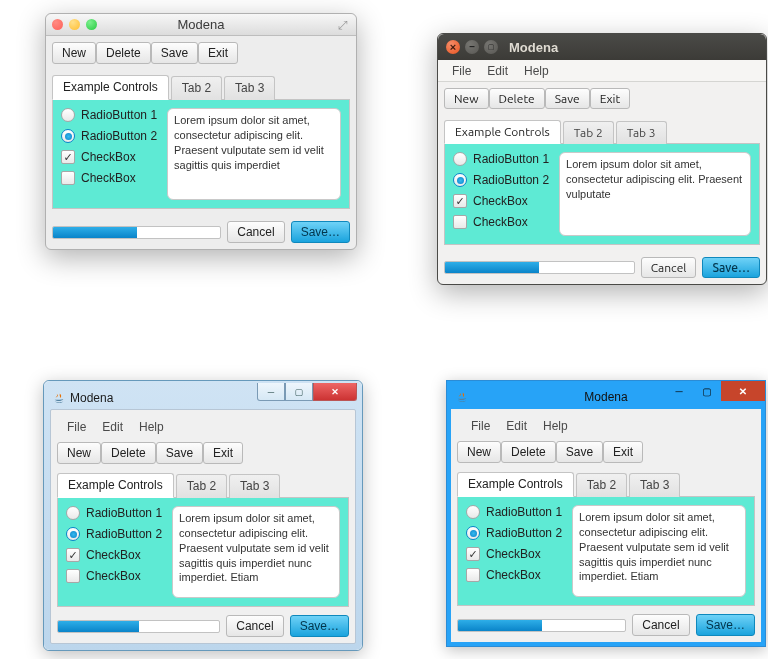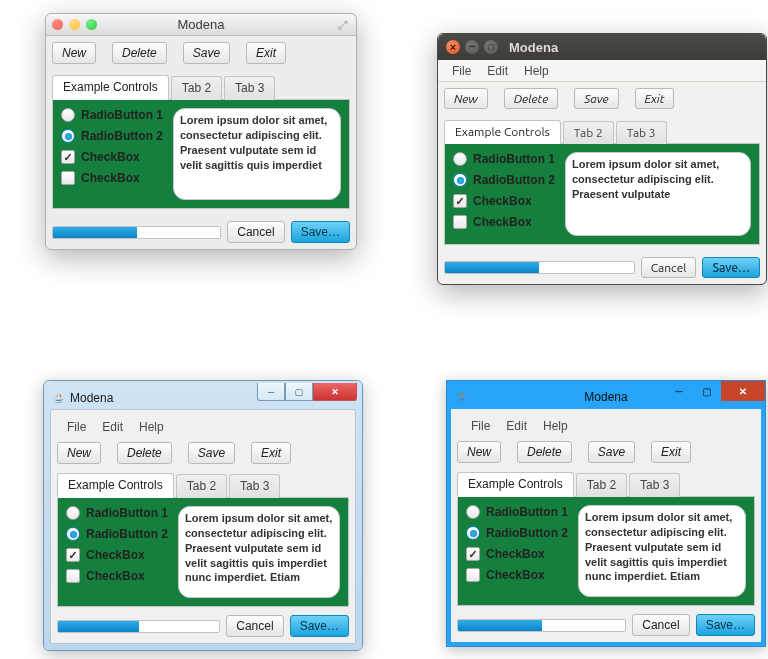--- a/index.html
+++ b/index.html
@@ -66,33 +66,33 @@
   .w8 { left:446px; top:380px; width:320px; border:1px solid #2b8cd6;border-radius:0;background:#fff;box-shadow:0 3px 14px rgba(0,0,0,.25);}
   .w8-frame{background:#27a3f7;padding:4px;}
   .w8-titlebar{height:24px;display:flex;align-items:center;padding:0 4px;position:relative;}
   .w8-title{position:absolute;left:0;right:0;text-align:center;font-size:12px;color:#111;}
   .w8-ctrls{position:absolute;right:-4px;top:-4px;display:flex;}
   .w8-btn{width:28px;height:20px;display:flex;align-items:center;justify-content:center;color:#0a0a0a;font-size:10px;}
   .w8-btn.close{width:44px;background:#c7452b;color:#fff;font-weight:bold;}
   .w8-client{background:#f0f0f0;padding:6px;}
   .w8 .menubar{background:#f0f0f0;border-bottom:none;}
   
-  .toolbar{display:flex;gap:16px;padding:6px;font-style:italic;}
+  .toolbar{display:flex;gap:0;padding:6px;}
   .btn{background:linear-gradient(#fdfdfd,#e6e6e6);border:1px solid #b9b9b9;border-radius:3px;padding:3px 9px;font-size:12px;color:#222;cursor:default;}
   .tabs{display:flex;margin:4px 6px 0 6px;border-bottom:1px solid #c4c4c4;align-items:center;}
   .tab{padding:4px 10px 5px;border:1px solid #c4c4c4;border-bottom:none;border-radius:3px 3px 0 0;background:linear-gradient(#f0f0f0,#e1e1e1);margin-right:2px;font-size:12px;color:#444;position:relative;top:1px;}
   .tab.active{background:#fff;border-bottom:1px solid #fff;color:#222;}
-  .tab-body{background:#15803d;border:1px solid #c4c4c4;border-top:none;margin:0 6px 6px 6px;padding:8px;display:flex;gap:10px;font-weight:bold;}
+  .tab-body{background:#5eead4;border:1px solid #c4c4c4;border-top:none;margin:0 6px 6px 6px;padding:8px;display:flex;gap:10px;}
   .controls{display:flex;flex-direction:column;gap:7px;flex:0 0 auto;}
   .radio,.check{display:flex;align-items:center;gap:6px;font-size:12px;color:#222;}
   .radio .r{width:14px;height:14px;border-radius:50%;border:1px solid #a7a7a7;background:linear-gradient(#fff,#e9e9e9);display:flex;align-items:center;justify-content:center;}
   .radio .r.sel{border-color:#0a84c9;}
   .radio .r.sel::after{content:"";width:7px;height:7px;border-radius:50%;background:radial-gradient(#35b8ef,#0a84c9);}
   .check .c{width:14px;height:14px;border:1px solid #a7a7a7;border-radius:2px;background:linear-gradient(#fff,#e9e9e9);display:flex;align-items:center;justify-content:center;font-size:11px;color:#333;}
-  .textarea{flex:1;border:1px solid #c9c9c9;border-radius:12px;background:#fff;padding:4px 6px;font-size:11px;color:#333;line-height:1.35;overflow:hidden;height:92px;}
+  .textarea{flex:1;border:1px solid #c9c9c9;border-radius:6px;background:#fff;padding:4px 6px;font-size:11px;color:#333;line-height:1.35;overflow:hidden;height:92px;}
   .footer{display:flex;align-items:center;gap:6px;padding:6px;}
   .progress{flex:1;height:13px;border:1px solid #c2c2c2;border-radius:2px;background:#fff;position:relative;overflow:hidden;}
   .progress .bar{position:absolute;left:0;top:0;bottom:0;background:linear-gradient(#2eaee8,#0a84c9);}
   .btn.primary{background:linear-gradient(#6fd2f7,#1aa3dd);border-color:#0f88bc;color:#02354c;font-weight:500;}
   .ubu .btn,.ubu .tab{font-family:"Ubuntu","Segoe UI",sans-serif;}
   .w7 .btn,.w7 .tab,.w8 .btn,.w8 .tab{font-family:"Segoe UI",Arial,sans-serif;}
 </style>
 </head>
 <body>
 

